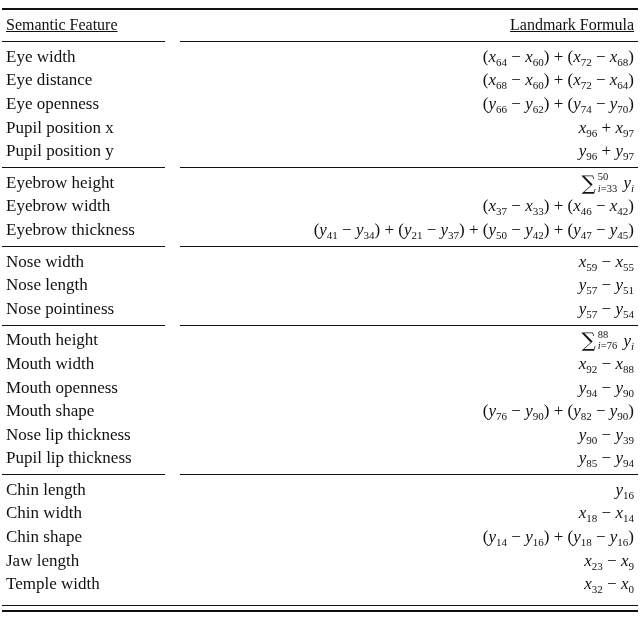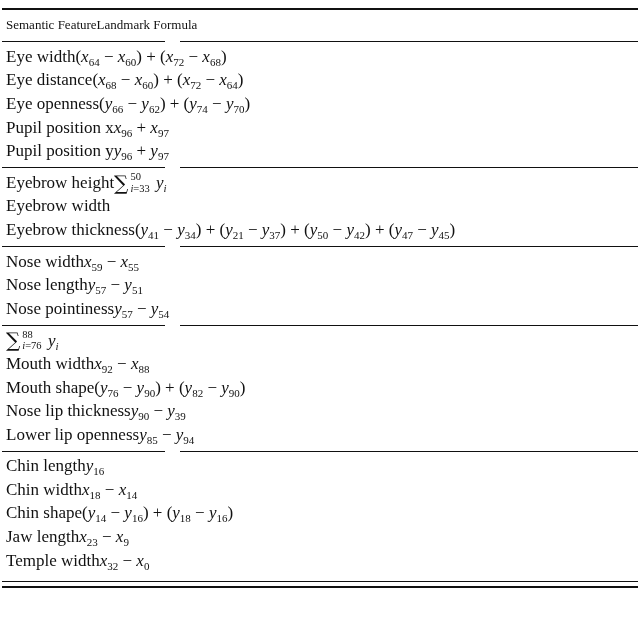--- a/index.html
+++ b/index.html
@@ -17,43 +17,45 @@
   .paper {
     box-sizing: border-box;
     width: 640px;
     padding: 8px 2px 0 2px;
   }
   .top-rule {
     border-top: 2px solid #111;
   }
   .header-row {
     display: flex;
-    justify-content: flex-start;
+    justify-content: space-between;
     align-items: baseline;
     padding: 4px 4px 5px 4px;
-    font-size: 13px;
+    font-size: 16px;
     line-height: 22px;
+    text-decoration: underline;
   }
   .rule-row {
     display: flex;
     gap: 15px;
   }
   .rule-left {
     width: 163px;
     border-bottom: 1px solid #111;
   }
   .rule-right {
     flex: 1;
     border-bottom: 1px solid #111;
   }
   .group {
     padding: 3px 0 4px 0;
   }
   .row {
     display: flex;
+    justify-content: space-between;
     align-items: center;
     padding: 0 4px;
     height: 23.6px;
     font-size: 17px;
   }
   .feature {
     white-space: nowrap;
   }
   .formula {
     white-space: nowrap;
@@ -145,20 +147,21 @@
           <span class="formula"><span class="sum">
               <span class="sum-sym">∑</span>
               <span class="lims">
                 <span class="hi">50</span>
                 <span class="lo"><i>i</i>=33</span>
               </span>
             </span> <i>y</i><sub><i>i</i></sub></span>
         </div>
         <div class="row">
           <span class="feature">Eyebrow width</span>
+          <span class="formula">(<i>x</i><sub>37</sub> − <i>x</i><sub>33</sub>) + (<i>x</i><sub>46</sub> − <i>x</i><sub>42</sub>)</span>
         </div>
         <div class="row">
           <span class="feature">Eyebrow thickness</span>
           <span class="formula">(<i>y</i><sub>41</sub> − <i>y</i><sub>34</sub>) + (<i>y</i><sub>21</sub> − <i>y</i><sub>37</sub>) + (<i>y</i><sub>50</sub> − <i>y</i><sub>42</sub>) + (<i>y</i><sub>47</sub> − <i>y</i><sub>45</sub>)</span>
         </div>
       </div>
       <div class="rule-row">
         <span class="rule-left"></span>
         <span class="rule-right"></span>
       </div>
@@ -175,42 +178,47 @@
           <span class="feature">Nose pointiness</span>
           <span class="formula"><i>y</i><sub>57</sub> − <i>y</i><sub>54</sub></span>
         </div>
       </div>
       <div class="rule-row">
         <span class="rule-left"></span>
         <span class="rule-right"></span>
       </div>
       <div class="group">
         <div class="row">
+          <span class="feature">Mouth height</span>
           <span class="formula"><span class="sum">
               <span class="sum-sym">∑</span>
               <span class="lims">
                 <span class="hi">88</span>
                 <span class="lo"><i>i</i>=76</span>
               </span>
             </span> <i>y</i><sub><i>i</i></sub></span>
         </div>
         <div class="row">
           <span class="feature">Mouth width</span>
           <span class="formula"><i>x</i><sub>92</sub> − <i>x</i><sub>88</sub></span>
         </div>
         <div class="row">
+          <span class="feature">Mouth openness</span>
+          <span class="formula"><i>y</i><sub>94</sub> − <i>y</i><sub>90</sub></span>
+        </div>
+        <div class="row">
           <span class="feature">Mouth shape</span>
           <span class="formula">(<i>y</i><sub>76</sub> − <i>y</i><sub>90</sub>) + (<i>y</i><sub>82</sub> − <i>y</i><sub>90</sub>)</span>
         </div>
         <div class="row">
           <span class="feature">Nose lip thickness</span>
           <span class="formula"><i>y</i><sub>90</sub> − <i>y</i><sub>39</sub></span>
         </div>
         <div class="row">
-          <span class="feature">Lower lip openness</span>
+          <span class="feature">Pupil lip thickness</span>
           <span class="formula"><i>y</i><sub>85</sub> − <i>y</i><sub>94</sub></span>
         </div>
       </div>
       <div class="rule-row">
         <span class="rule-left"></span>
         <span class="rule-right"></span>
       </div>
       <div class="group">
         <div class="row">
           <span class="feature">Chin length</span>

